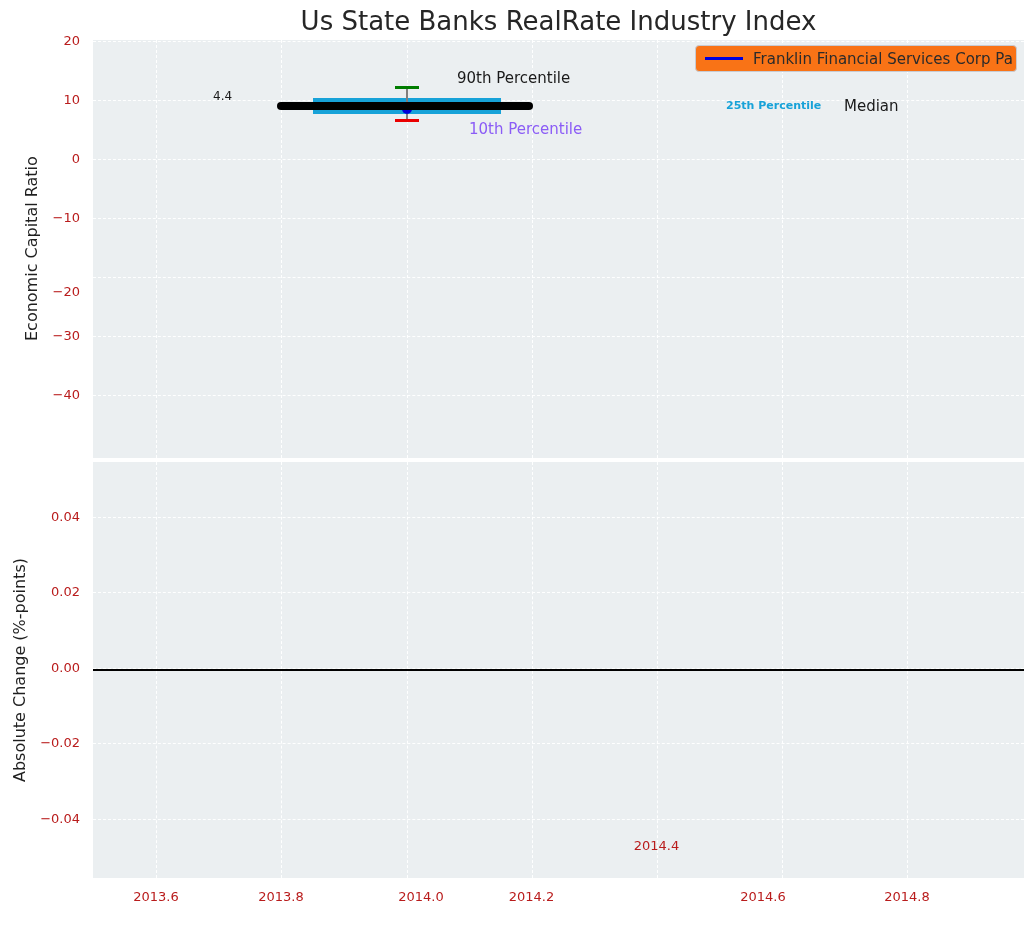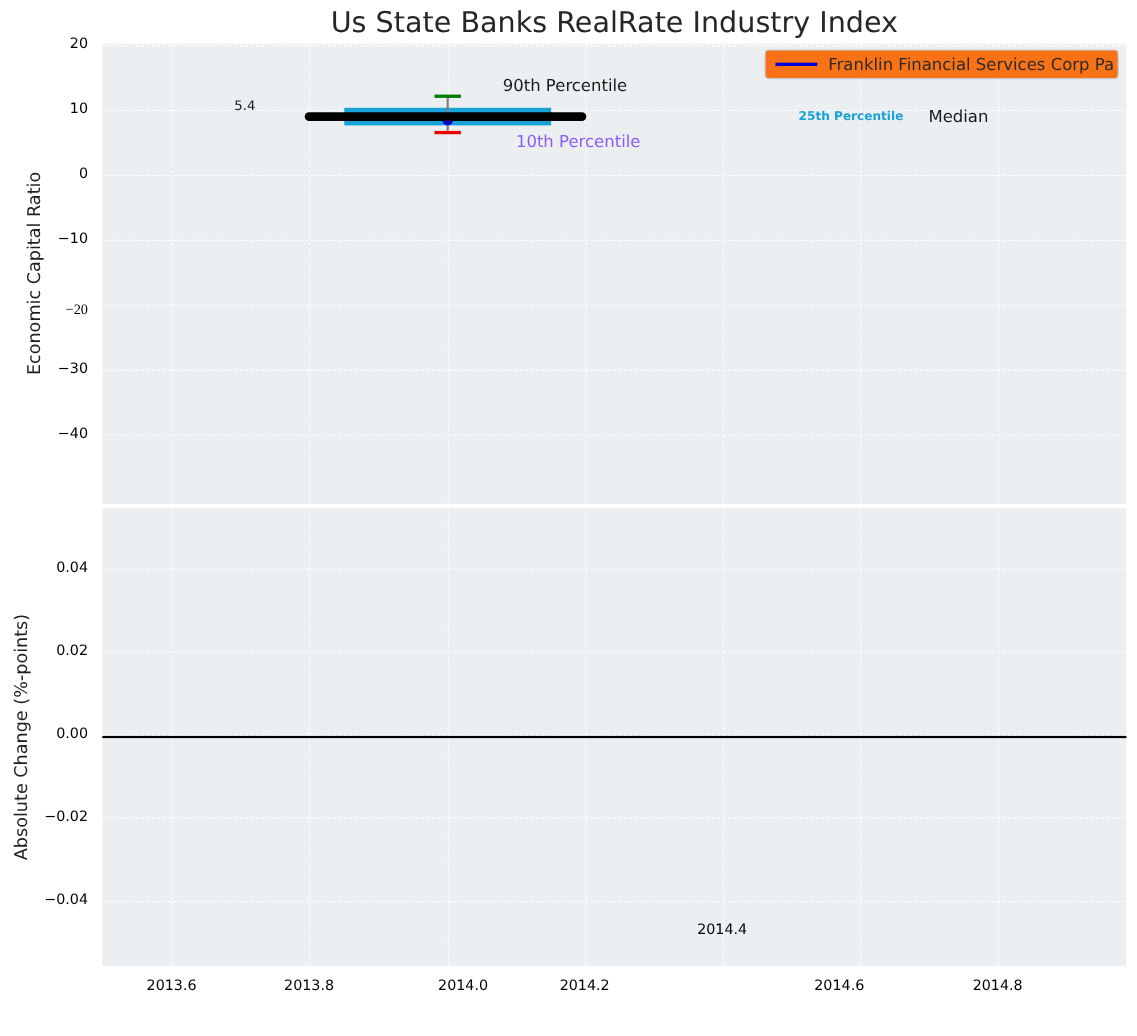--- a/index.html
+++ b/index.html
@@ -7,21 +7,21 @@
     position:relative; width:1034px; height:942px; background:#ffffff;
     font-family:"DejaVu Sans","Liberation Sans",sans-serif; overflow:hidden;
   }
   .axes { position:absolute; background:#ebeff1; }
   .gh { position:absolute; left:0; width:100%; height:0; border-top:1.5px dashed rgba(255,255,255,0.95); }
   .gv { position:absolute; top:0; height:100%; width:0; border-left:1.5px dashed rgba(255,255,255,0.95); }
   .title {
     position:absolute; left:93px; width:931px; top:6px; text-align:center;
     font-size:26px; color:#262626;
   }
-  .ticklabel { position:absolute; font-size:13px; color:#000000; line-height:16px; }
+  .ticklabel { position:absolute; font-size:13px; color:#b91c1c; line-height:16px; }
   .ytick { text-align:right; }
   .xtick { text-align:center; }
   .vlabel {
     position:absolute; width:22px; writing-mode:vertical-rl; transform:rotate(180deg);
     display:flex; align-items:center; justify-content:center;
     font-size:16px; color:#1f1f1f; white-space:nowrap;
   }
   .xlabel { position:absolute; left:93px; width:931px; top:911px; text-align:center; font-size:16px; color:#1f1f1f; }
   .shape { position:absolute; }
   .ann { position:absolute; white-space:nowrap; }
@@ -58,21 +58,21 @@
     <div class="gv" style="left:689px"></div>
     <div class="gv" style="left:814px"></div>
 
     <div class="shape" style="left:220px; top:58px; width:188px; height:16px; background:#17a2d8;"></div>
     <div class="shape" style="left:313px; top:46.5px; width:1.5px; height:33px; background:#7f7f7f;"></div>
     <div class="shape" style="left:301.5px; top:45.5px; width:24px; height:3px; background:#007d00;"></div>
     <div class="shape" style="left:301.5px; top:79px; width:24px; height:3px; background:#ea0000;"></div>
     <div class="shape" style="left:309px; top:63.5px; width:10px; height:10px; border-radius:50%; background:#0000d9;"></div>
     <div class="shape" style="left:184px; top:62px; width:256px; height:7.5px; border-radius:4px; background:#000000;"></div>
 
-    <div class="ann" style="left:120px; top:49px; font-size:12px; color:#1a1a1a;">5.4</div>
+    <div class="ann" style="left:120px; top:49px; font-size:12px; color:#1a1a1a;">4.4</div>
     <div class="ann" style="left:364px; top:29px; font-size:15px; color:#1a1a1a;">90th Percentile</div>
     <div class="ann" style="left:376px; top:79.5px; font-size:15px; color:#8b5cf6;">10th Percentile</div>
     <div class="ann" style="left:633px; top:59px; font-size:11px; font-weight:bold; color:#17a2d8;">25th Percentile</div>
     <div class="ann" style="left:751px; top:57px; font-size:15px; color:#1a1a1a;">Median</div>
 
     <div class="legend">
       <div class="legend-line"></div>
       <div class="legend-text">Franklin Financial Services Corp Pa</div>
     </div>
   </div>
@@ -93,21 +93,21 @@
     <div class="gv" style="left:689px"></div>
     <div class="gv" style="left:814px"></div>
 
     <div class="shape" style="left:0; top:206.5px; width:100%; height:2px; background:#000000;"></div>
   </div>
 
   <div class="ticklabel ytick" style="left:20px; width:60px; top:32.5px;">20</div>
   <div class="ticklabel ytick" style="left:20px; width:60px; top:91.5px;">10</div>
   <div class="ticklabel ytick" style="left:20px; width:60px; top:150.5px;">0</div>
   <div class="ticklabel ytick" style="left:20px; width:60px; top:209.5px;">−10</div>
-  <div class="ticklabel ytick" style="left:20px; width:60px; top:273px;font-family:Liberation Serif, serif;">−20</div>
+  <div class="ticklabel ytick" style="left:20px; width:60px; top:284px;">−20</div>
   <div class="ticklabel ytick" style="left:20px; width:60px; top:327.5px;">−30</div>
   <div class="ticklabel ytick" style="left:20px; width:60px; top:386.5px;">−40</div>
 
   <div class="ticklabel ytick" style="left:10px; width:70px; top:508.5px;">0.04</div>
   <div class="ticklabel ytick" style="left:10px; width:70px; top:584px;">0.02</div>
   <div class="ticklabel ytick" style="left:10px; width:70px; top:659.5px;">0.00</div>
   <div class="ticklabel ytick" style="left:10px; width:70px; top:735px;">−0.02</div>
   <div class="ticklabel ytick" style="left:10px; width:70px; top:810.5px;">−0.04</div>
 
   <div class="ticklabel xtick" style="left:121px;   width:70px; top:889px;">2013.6</div>

